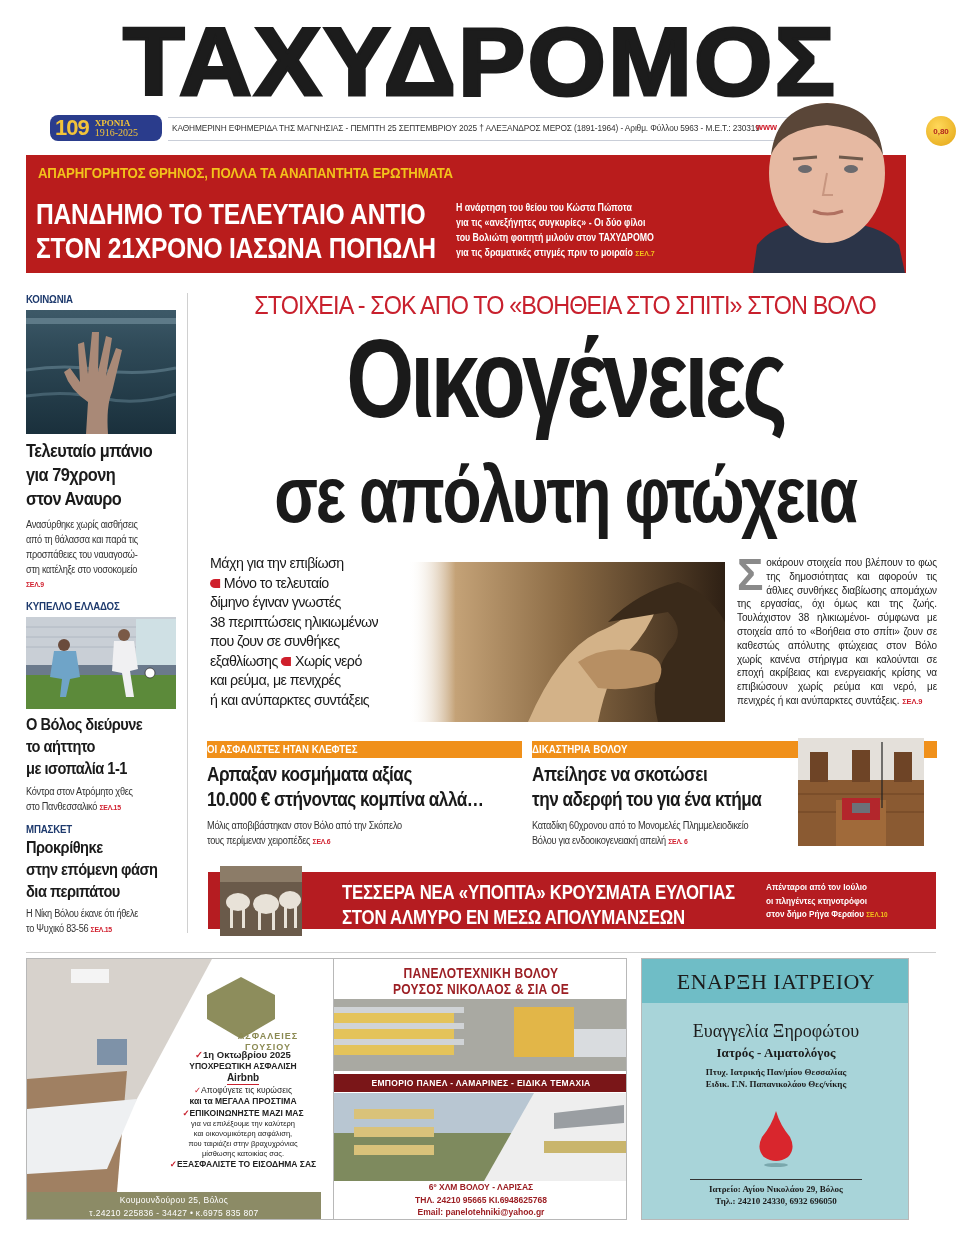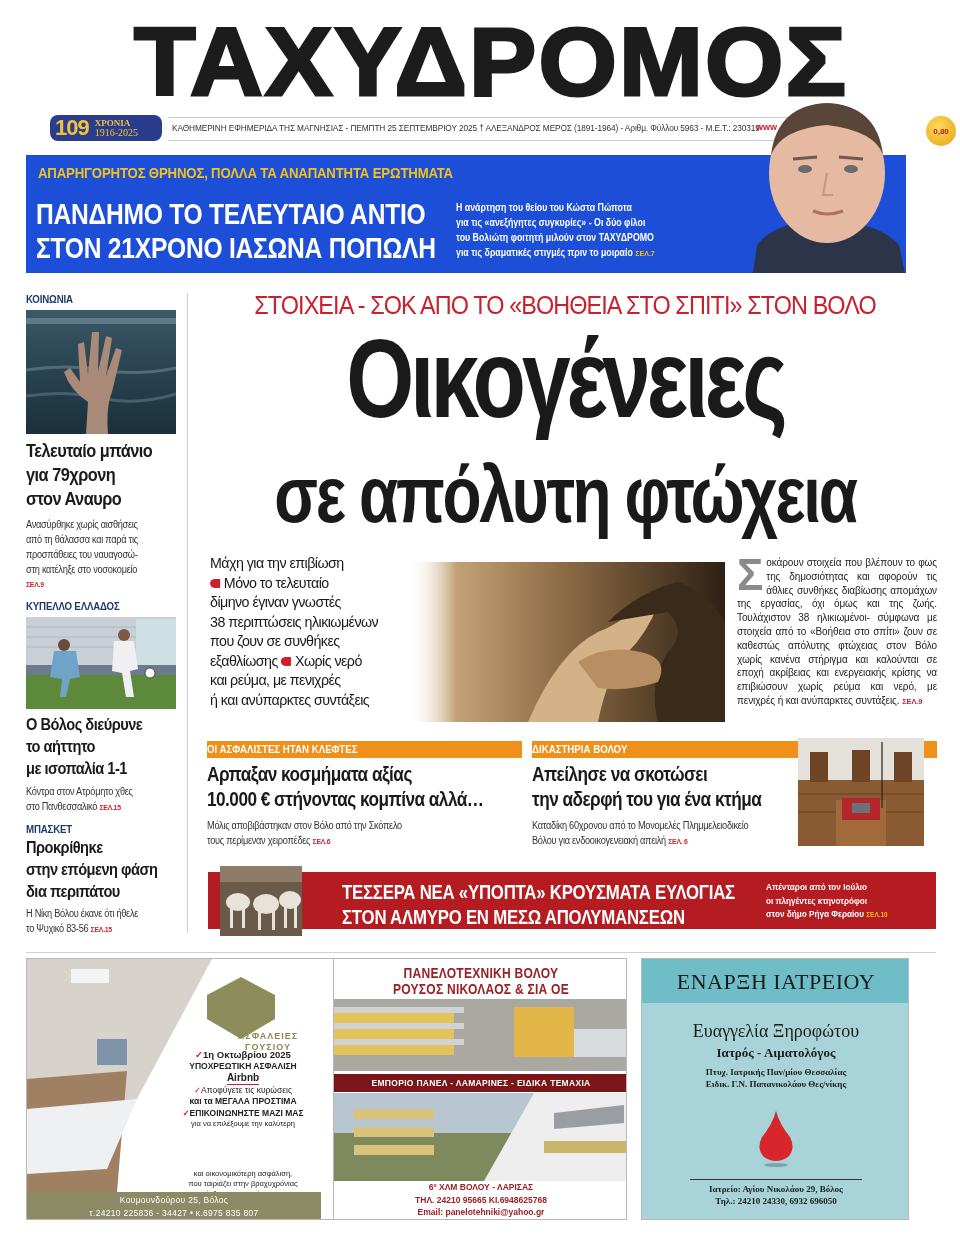--- a/index.html
+++ b/index.html
@@ -2,37 +2,37 @@
 <html><head>
 <meta charset="utf-8">
 <style>
   * { box-sizing: border-box; margin: 0; padding: 0; }
   html, body { width: 960px; height: 1247px; background: #ffffff; overflow: hidden; }
   body { position: relative; font-family: "Liberation Sans", sans-serif; color: #1a1a1a; }
   .abs { position: absolute; }
   .cond { font-family: "Liberation Sans Narrow", "Liberation Sans", sans-serif; }
 
   
-  .masthead { left: 11px; top: 0; width: 868px; height: 110px; }
+  .masthead { left: 0; top: 0; width: 868px; height: 110px; }
   .logo-text { left: 0; top: 14px; width: 960px; text-align: center; font-size: 96px; font-weight: 900; letter-spacing: 2px; color: #1c1c1c; line-height: 96px; transform: scaleX(1.05); transform-origin: center; -webkit-text-stroke: 3px #1c1c1c; }
 
   .info-bar { left: 50px; top: 113px; width: 880px; height: 30px; }
   .badge-109 { left: 0; top: 2px; width: 112px; height: 26px; background: #2a3c8c; border-radius: 8px; display: flex; align-items: center; padding-left: 5px; }
   .badge-num { font-size: 22px; font-weight: 900; color: #f2c33a; letter-spacing: -1px; line-height: 22px; }
   .badge-side { margin-left: 6px; display: flex; flex-direction: column; line-height: 10px; }
   .badge-word { font-size: 9px; font-weight: 700; color: #f2c33a; font-family: "Liberation Serif", serif; }
   .badge-years { font-size: 10px; color: #f2c33a; font-family: "Liberation Serif", serif; }
   .info-rule-top { left: 118px; top: 4px; width: 660px; height: 1px; background: #c9ced8; }
   .info-rule-bot { left: 118px; top: 27px; width: 660px; height: 1px; background: #c9ced8; }
   .info-line { left: 122px; top: 10px; font-size: 8.3px; color: #333; white-space: nowrap; letter-spacing: -0.1px; }
   .info-www { left: 706px; top: 9px; font-size: 9px; font-weight: 700; color: #d1202f; }
   .price-coin { left: 876px; top: 3px; width: 30px; height: 30px; border-radius: 50%; background: radial-gradient(circle at 40% 35%, #ffd85a, #e3a514); display: flex; align-items: center; justify-content: center; font-size: 8px; color: #b3261e; font-weight: 700; }
 
   
-  .top-banner { left: 26px; top: 155px; width: 880px; height: 118px; background: #1d4ed8; }
+  .top-banner { left: 26px; top: 155px; width: 880px; height: 118px; background: #b91c1c; }
   .tb-kicker { left: 12px; top: 9px; font-size: 15px; font-weight: 700; color: #f2c21b; letter-spacing: -0.2px; transform: scaleX(0.88); transform-origin: left; white-space: nowrap; }
   .tb-headline { left: 10px; top: 42px; font-size: 30px; font-weight: 700; color: #ffffff; line-height: 34px; white-space: nowrap; transform: scaleX(0.82); transform-origin: left; letter-spacing: -0.3px; }
   .tb-dek { left: 430px; top: 45px; font-size: 10px; color: #ffffff; line-height: 15px; transform: scaleX(0.88); transform-origin: left; white-space: nowrap; font-weight: 700; }
   .sel-yellow { color: #f2c21b; font-weight: 700; font-size: 8px; }
   .portrait { left: 743px; top: 95px; width: 168px; height: 178px; overflow: hidden; }
 
   
   .left-col { left: 26px; top: 293px; width: 150px; }
   .section-label { font-size: 11px; font-weight: 700; color: #1e3a6d; letter-spacing: -0.2px; transform: scaleX(0.88); transform-origin: left; white-space: nowrap; }
   .lc-photo { width: 150px; height: 124px; margin-top: 5px; }
@@ -350,21 +350,21 @@
     <div>ΓΟΥΣΙΟΥ</div>
   </div>
   <div class="abs ad1-text">
     <div style="font-weight:700;font-size:9.5px;"><span class="ck">✓</span><span>1η Οκτωβρίου 2025</span></div>
     <div style="font-weight:700;">ΥΠΟΧΡΕΩΤΙΚΗ ΑΣΦΑΛΙΣΗ</div>
     <div style="font-weight:700;font-size:10px;border-bottom:1px solid #c8202d;display:inline-block;">Airbnb</div>
     <div><span class="ck">✓</span><span>Αποφύγετε τις κυρώσεις</span></div>
     <div style="font-weight:700;">και τα ΜΕΓΑΛΑ ΠΡΟΣΤΙΜΑ</div>
     <div style="font-weight:700;"><span class="ck">✓</span><span>ΕΠΙΚΟΙΝΩΝΗΣΤΕ ΜΑΖΙ ΜΑΣ</span></div>
     <div style="font-size:7.5px;line-height:10px;">για να επιλέξουμε την καλύτερη</div>
-    <div style="font-size:7.5px;line-height:10px;margin-top:40px;">και οικονομικότερη ασφάλιση,</div>
+    <div style="font-size:7.5px;line-height:10px;">και οικονομικότερη ασφάλιση,</div>
     <div style="font-size:7.5px;line-height:10px;">που ταιριάζει στην βραχυχρόνιας</div>
     <div style="font-size:7.5px;line-height:10px;">μίσθωσης κατοικίας σας.</div>
     <div style="font-weight:700;"><span class="ck">✓</span><span>ΕΞΑΣΦΑΛΙΣΤΕ ΤΟ ΕΙΣΟΔΗΜΑ ΣΑΣ</span></div>
   </div>
   <div class="abs ad1-foot">
     <div>Κουμουνδούρου 25, Βόλος</div>
     <div>τ.24210 225836 - 34427 • κ.6975 835 807</div>
   </div>
 </div>
 

